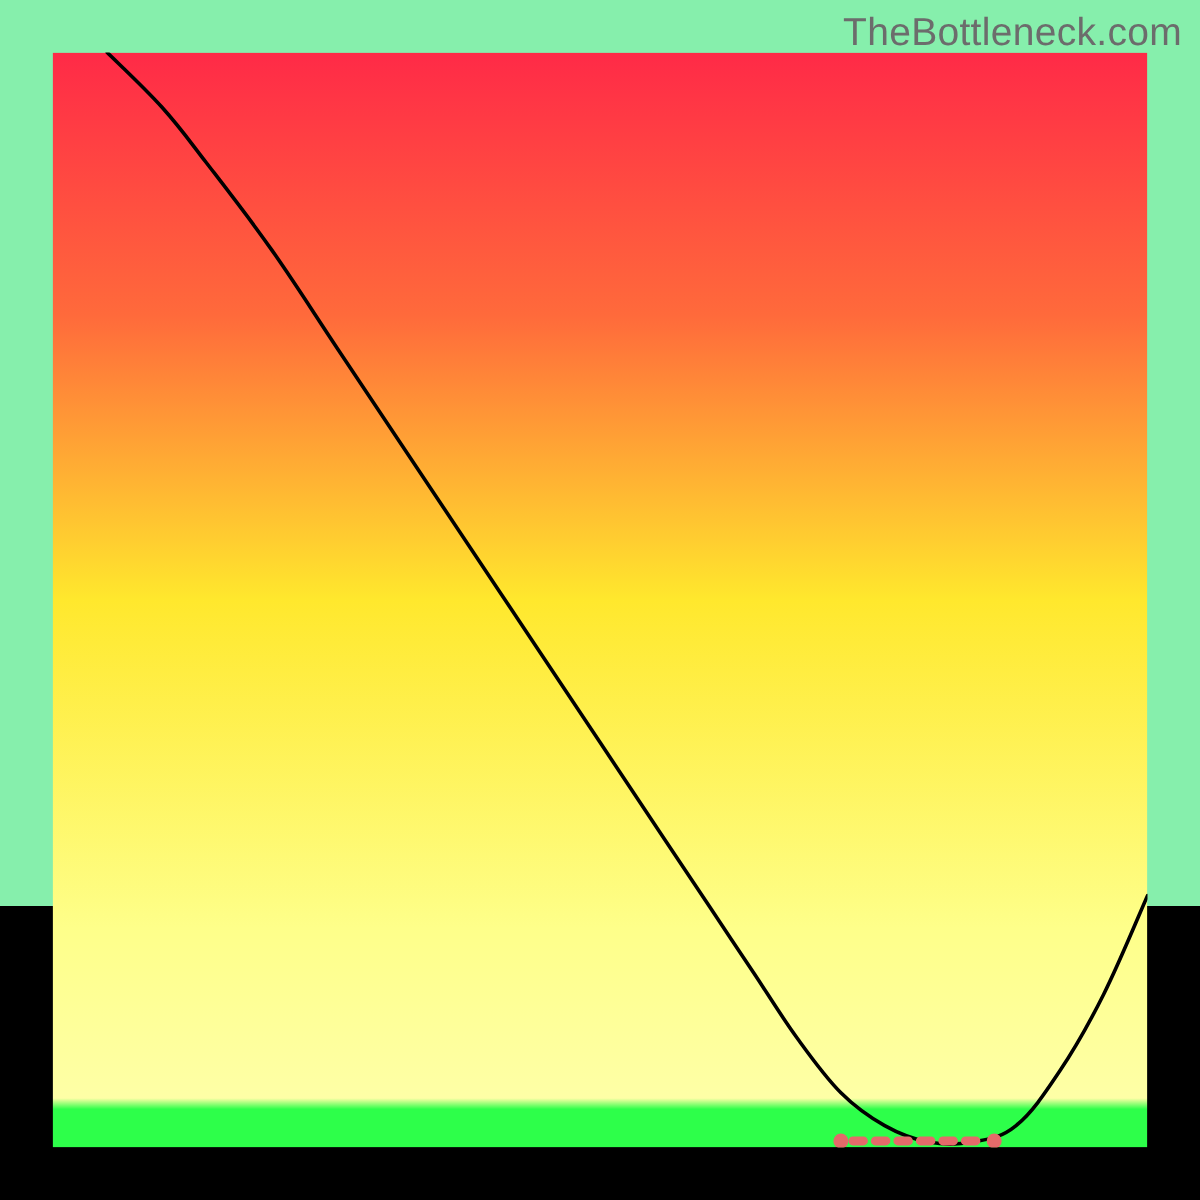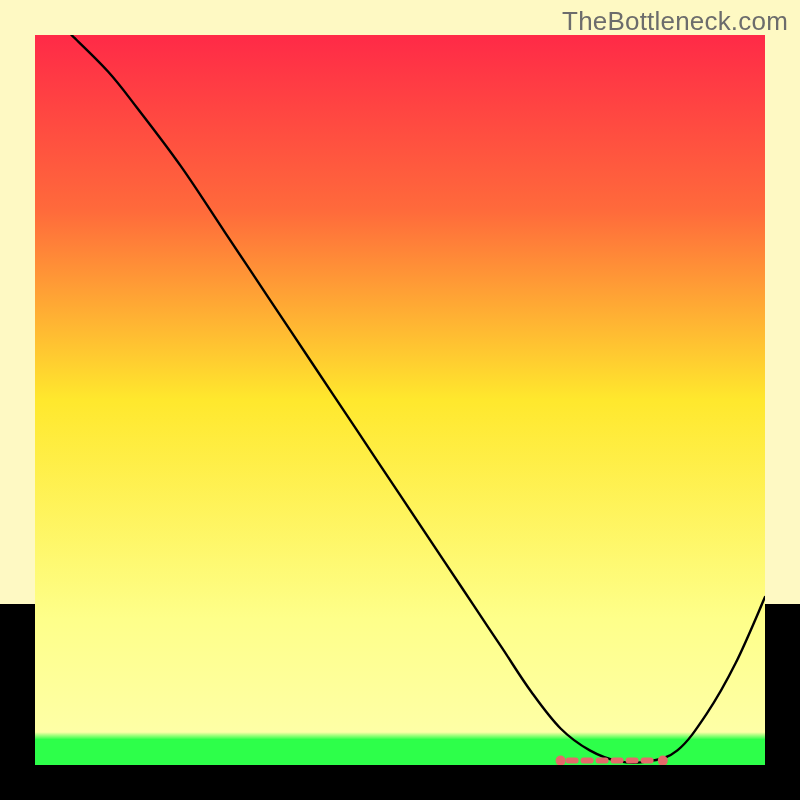--- a/index.html
+++ b/index.html
@@ -10,21 +10,21 @@
     background: #000;
     overflow: hidden;
     font-family: Arial, Helvetica, sans-serif;
   }
   .frame {
     position: absolute;
     left: 0;
     top: 0;
     width: 800px;
     height: 604px;
-    background: #fef9c3;
+    background: #86efac;
     text-align: center;
   }
   .plot-area {
     position: absolute;
     left: 35px;
     top: 35px;
     width: 730px;
     height: 730px;
     overflow: hidden;
   }

